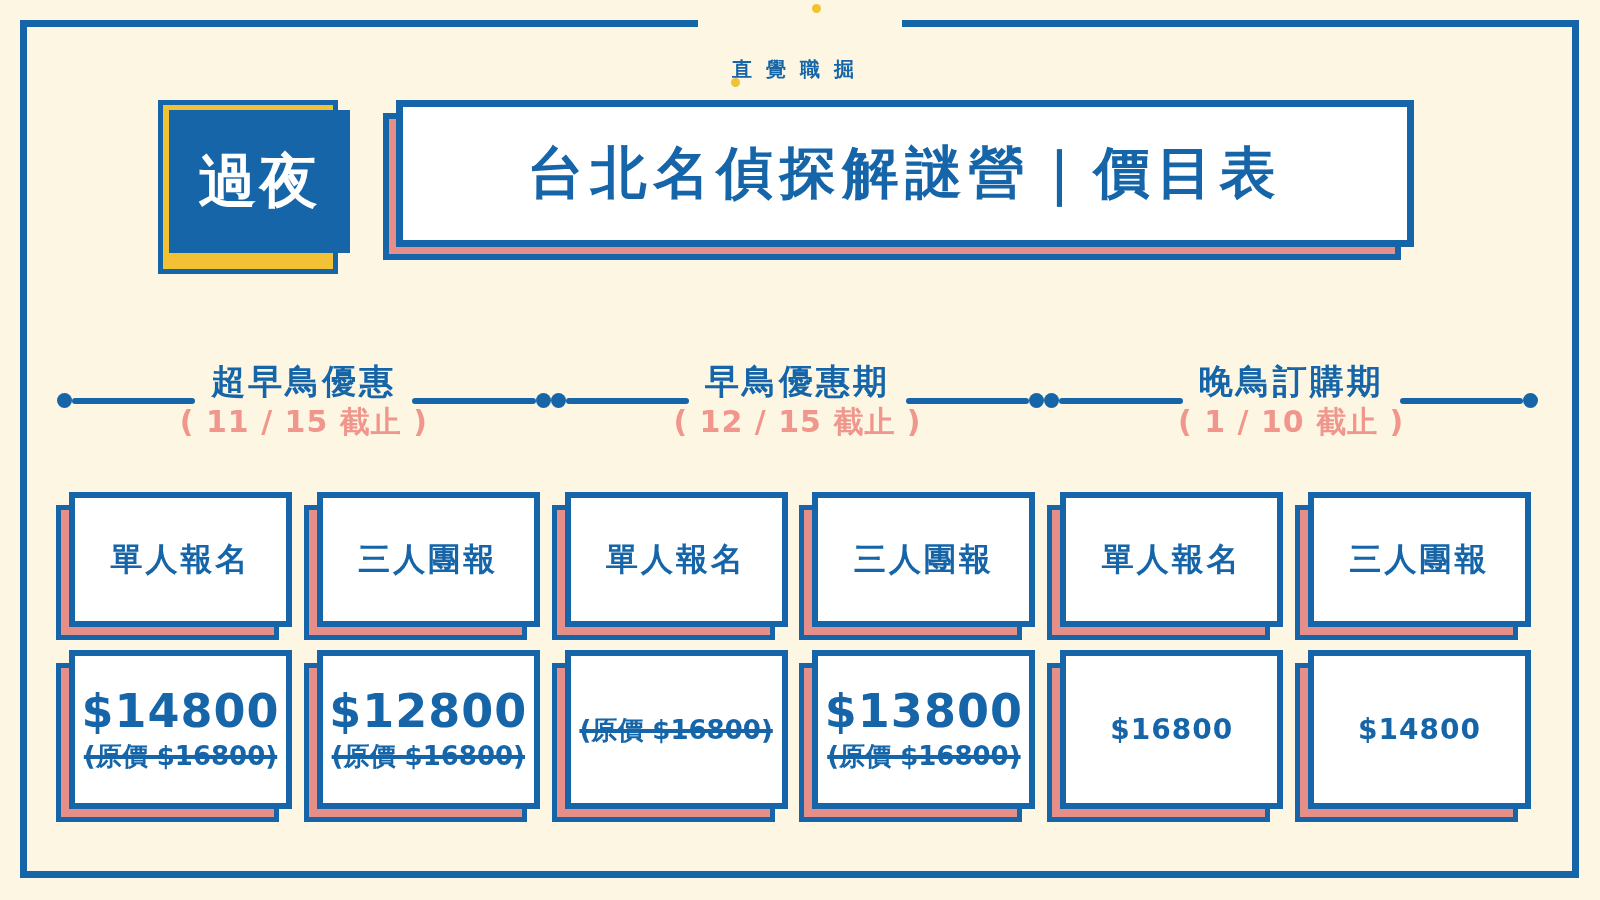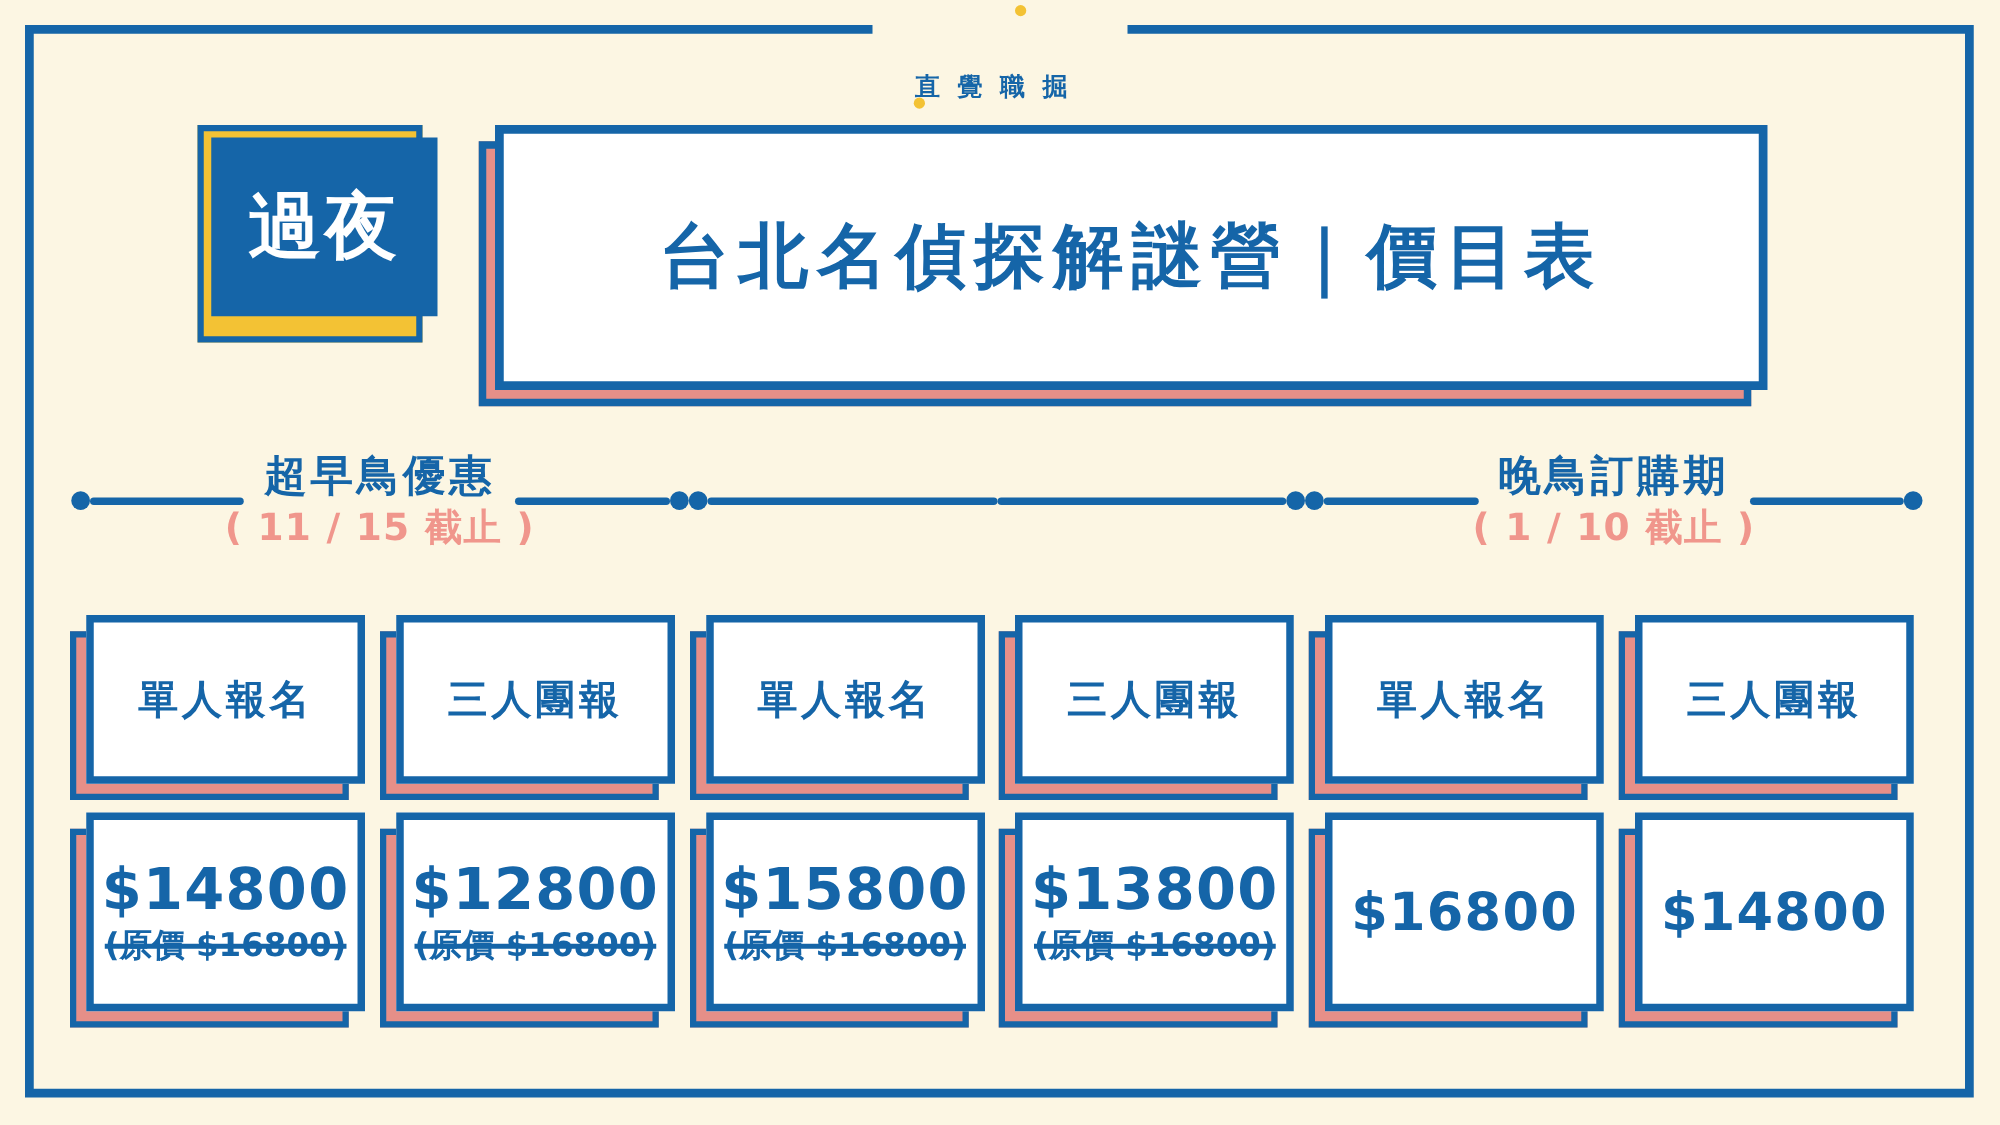--- a/index.html
+++ b/index.html
@@ -38,21 +38,21 @@
   .badge-back{
     position:absolute;left:0;top:0;width:180px;height:174px;
     background:#F3C234;border:5px solid #1565A8;box-sizing:border-box;
   }
   .badge-front{
     position:absolute;left:11px;top:10px;width:181px;height:143px;
     background:#1565A8;color:#fff;
     display:flex;align-items:center;justify-content:center;
     font-size:58px;letter-spacing:3px;
   }
-  .title-wrap{position:relative;flex:1;height:212px;padding-left:38px;}
+  .title-wrap{position:relative;flex:1;height:147px;padding-left:38px;}
   .title-back{
     position:absolute;left:-13px;top:13px;width:100%;height:100%;
     background:#E68F88;border:6px solid #1565A8;box-sizing:border-box;
   }
   .title-front{
     position:absolute;inset:0;background:#fff;
     border:7px solid #1565A8;box-sizing:border-box;
     display:flex;align-items:center;justify-content:center;
     font-size:56px;color:#1565A8;letter-spacing:7px;
   }
@@ -92,21 +92,21 @@
     position:absolute;left:-13px;top:13px;width:100%;height:100%;
     background:#E68F88;border:5px solid #1565A8;box-sizing:border-box;
   }
   .card-front{
     position:absolute;inset:0;background:#fff;
     border:6px solid #1565A8;box-sizing:border-box;
     display:flex;flex-direction:column;align-items:center;justify-content:center;
   }
   .card-label{font-size:32px;color:#1565A8;letter-spacing:3px;}
   .card-price{font-size:46px;color:#1565A8;letter-spacing:1px;line-height:52px;}
-  .card-price.small{font-size:42px;}
+  .card-price.small{font-size:28px;}
   .card-original{
     font-size:26px;color:#1565A8;margin-top:2px;
     text-decoration:line-through;
     text-decoration-thickness:4px;
   }
 </style>
 </head>
 <body>
 
 <div class="frame"></div>
@@ -135,20 +135,24 @@
     <div class="tl-labels">
       <div class="tl-name">超早鳥優惠</div>
       <div class="tl-deadline">( 11 / 15 截止 )</div>
     </div>
     <div class="tl-line"></div>
     <div class="tl-dot"></div>
   </div>
   <div class="tl-section">
     <div class="tl-dot"></div>
     <div class="tl-line"></div>
+    <div class="tl-labels">
+      <div class="tl-name">早鳥優惠期</div>
+      <div class="tl-deadline">( 12 / 15 截止 )</div>
+    </div>
     <div class="tl-line"></div>
     <div class="tl-dot"></div>
   </div>
   <div class="tl-section">
     <div class="tl-dot"></div>
     <div class="tl-line"></div>
     <div class="tl-labels">
       <div class="tl-name">晚鳥訂購期</div>
       <div class="tl-deadline">( 1 / 10 截止 )</div>
     </div>
@@ -207,21 +211,20 @@
   <div class="card">
     <div class="card-back"></div>
     <div class="card-front">
       <div class="card-price">$12800</div>
       <div class="card-original">(原價 $16800)</div>
     </div>
   </div>
   <div class="card">
     <div class="card-back"></div>
     <div class="card-front">
-      <div class="card-price">$15800</div>
       <div class="card-original">(原價 $16800)</div>
     </div>
   </div>
   <div class="card">
     <div class="card-back"></div>
     <div class="card-front">
       <div class="card-price">$13800</div>
       <div class="card-original">(原價 $16800)</div>
     </div>
   </div>

